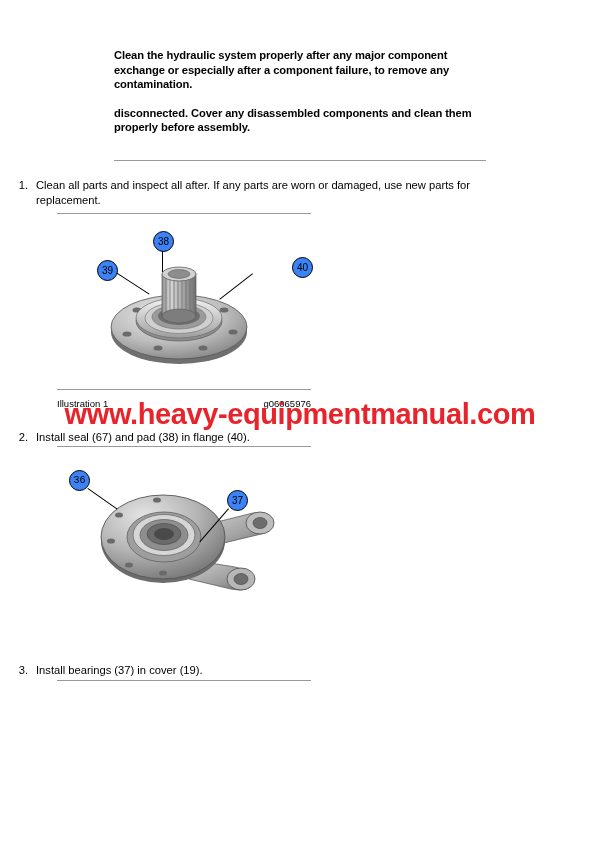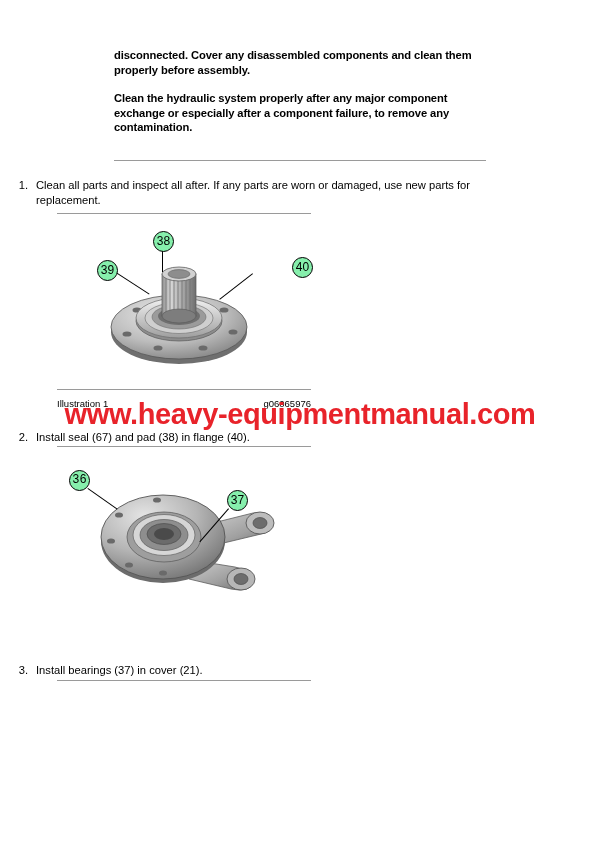--- a/index.html
+++ b/index.html
@@ -97,22 +97,22 @@
   .fig-caption .cap-label { }
   .fig-caption .cap-id { }
 
   
   .callout {
     position: absolute;
     width: 19px;
     height: 19px;
     border: 1px solid #000;
     border-radius: 50%;
-    background: #86efac;
-    font-size: 12px;
+    background: #3b82f6;
+    font-size: 10px;
     line-height: 19px;
     text-align: center;
     z-index: 5;
   }
   .lead {
     position: absolute;
     background: #000;
     height: 1px;
     transform-origin: 0 0;
     z-index: 4;
@@ -133,22 +133,22 @@
     pointer-events: none;
     white-space: nowrap;
   }
 </style>
 </head>
 <body>
 
 <div class="page">
 
   <div class="intro">
+    <p>Clean the hydraulic system properly after any major component exchange or especially after a component failure, to remove any contamination.</p>
     <p>disconnected. Cover any disassembled components and clean them properly before assembly.</p>
-    <p>Clean the hydraulic system properly after any major component exchange or especially after a component failure, to remove any contamination.</p>
   </div>
 
   <div class="rule rule-top"></div>
 
   <div class="step" id="step1">
     <div class="num">1.</div>
     <div class="txt">Clean all parts and inspect all after. If any parts are worn or damaged, use new parts for replacement.</div>
   </div>
   <div class="rule rule-step1"></div>
 
@@ -270,19 +270,19 @@
       <div class="callout" style="left:12px; top:15px;font-family:Liberation Mono, monospace;">36</div>
       <div class="lead" style="left:31px; top:33px; width:36px; transform:rotate(35deg);"></div>
 
       <div class="callout" style="left:170px; top:35px;">37</div>
       <div class="lead" style="left:172px; top:54px; width:44px; transform:rotate(131deg);"></div>
     </div>
   </div>
 
   <div class="step" id="step3">
     <div class="num">3.</div>
-    <div class="txt">Install bearings (37) in cover (21).</div>
+    <div class="txt">Install bearings (37) in cover (19).</div>
   </div>
   <div class="rule rule-step3"></div>
 
   <div class="watermark">www.heavy-equipmentmanual.com</div>
 
 </div>
 
 </body></html>

